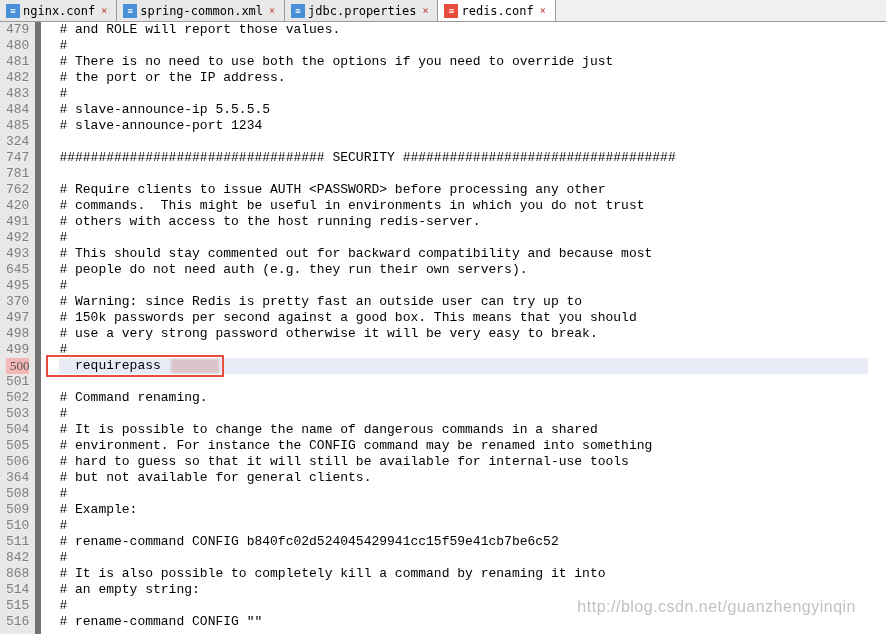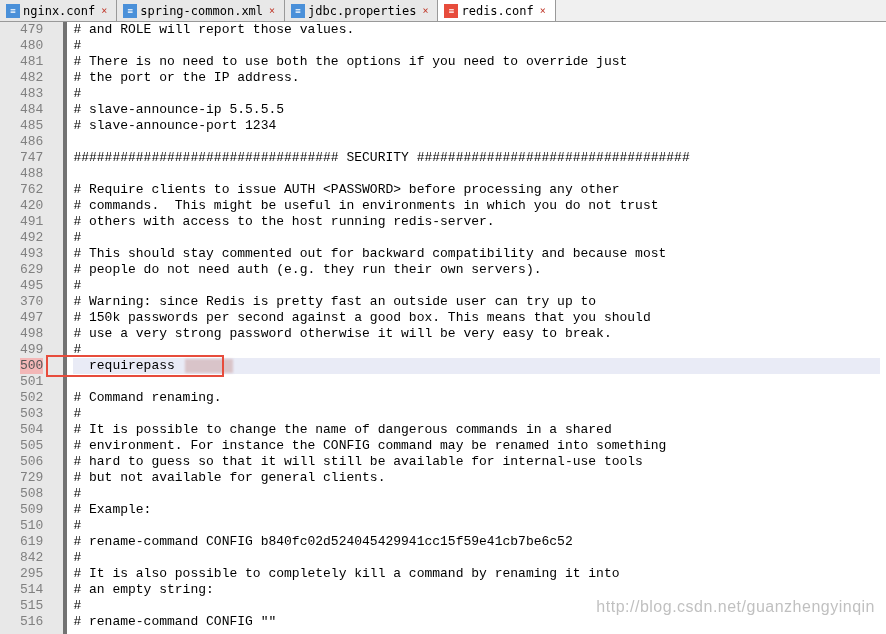--- a/index.html
+++ b/index.html
@@ -53,30 +53,30 @@
     }
     .editor {
       display: flex;
       height: calc(100% - 22px);
       font-family: "Courier New", monospace;
     }
     .gutter {
       background: #e8e8e8;
       color: #808080;
       text-align: right;
-      padding: 0 20px;
+      padding: 0 6px;
       user-select: none;
       font-size: 13px;
       line-height: 16px;
-      border-right: 4px solid #737373;
+      border-right: 6px solid #737373;
       min-width: 36px;
     }
     .code {
       flex: 1;
-      padding: 0 6px;
+      padding: 0 18px;
       font-size: 13px;
       line-height: 16px;
       white-space: pre;
       position: relative;
     }
     .line {
       height: 16px;
       position: relative;
     }
     .highlight-line {
@@ -98,29 +98,29 @@
       width: 48px;
       height: 14px;
       background: #d9c4c9;
       vertical-align: middle;
       filter: blur(1px);
       margin-left: 2px;
     }
     .watermark {
       position: absolute;
       bottom: 18px;
-      right: 11px;
+      right: 30px;
       color: rgba(140,140,140,0.55);
       font-family: Arial, sans-serif;
       font-size: 16px;
       letter-spacing: 0.5px;
       pointer-events: none;
     }
     .gutter-line { height: 16px; }
-    .gutter-line.highlight-gutter { background: #f3b7b7; color: #555; }
+    .gutter-line.highlight-gutter { background: #f3b7b7; color: #555; font-family: Liberation Serif, serif; }
   </style>
 </head>
 <body>
 
 <div class="tabs">
     <div class="tab">
       <span class="tab-icon blue">≡</span>
       <span>nginx.conf</span>
       <span class="tab-close">×</span>
     </div>
@@ -143,48 +143,48 @@
 
 <div class="editor">
   <div class="gutter">
       <div class="gutter-line">479</div>
       <div class="gutter-line">480</div>
       <div class="gutter-line">481</div>
       <div class="gutter-line">482</div>
       <div class="gutter-line">483</div>
       <div class="gutter-line">484</div>
       <div class="gutter-line">485</div>
-      <div class="gutter-line">486</div>
+      <div class="gutter-line">324</div>
       <div class="gutter-line">747</div>
-      <div class="gutter-line">488</div>
+      <div class="gutter-line">781</div>
       <div class="gutter-line">762</div>
       <div class="gutter-line">420</div>
       <div class="gutter-line">491</div>
       <div class="gutter-line">492</div>
       <div class="gutter-line">493</div>
-      <div class="gutter-line">629</div>
+      <div class="gutter-line">645</div>
       <div class="gutter-line">495</div>
       <div class="gutter-line">370</div>
       <div class="gutter-line">497</div>
       <div class="gutter-line">498</div>
       <div class="gutter-line">499</div>
       <div class="gutter-line highlight-gutter">500</div>
       <div class="gutter-line">501</div>
       <div class="gutter-line">502</div>
       <div class="gutter-line">503</div>
       <div class="gutter-line">504</div>
       <div class="gutter-line">505</div>
       <div class="gutter-line">506</div>
-      <div class="gutter-line">729</div>
+      <div class="gutter-line">364</div>
       <div class="gutter-line">508</div>
       <div class="gutter-line">509</div>
       <div class="gutter-line">510</div>
-      <div class="gutter-line">619</div>
+      <div class="gutter-line">511</div>
       <div class="gutter-line">842</div>
-      <div class="gutter-line">295</div>
+      <div class="gutter-line">868</div>
       <div class="gutter-line">514</div>
       <div class="gutter-line">515</div>
       <div class="gutter-line">516</div>
     </div>
   <div class="code"><div class="line"># and ROLE will report those values.</div><div class="line">#</div><div class="line"># There is no need to use both the options if you need to override just</div><div class="line"># the port or the IP address.</div><div class="line">#</div><div class="line"># slave-announce-ip 5.5.5.5</div><div class="line"># slave-announce-port 1234</div><div class="line"></div><div class="line">################################## SECURITY ###################################</div><div class="line"></div><div class="line"># Require clients to issue AUTH &lt;PASSWORD&gt; before processing any other</div><div class="line"># commands.  This might be useful in environments in which you do not trust</div><div class="line"># others with access to the host running redis-server.</div><div class="line">#</div><div class="line"># This should stay commented out for backward compatibility and because most</div><div class="line"># people do not need auth (e.g. they run their own servers).</div><div class="line">#</div><div class="line"># Warning: since Redis is pretty fast an outside user can try up to</div><div class="line"># 150k passwords per second against a good box. This means that you should</div><div class="line"># use a very strong password otherwise it will be very easy to break.</div><div class="line">#</div><div class="line"><div class="highlight-line"></div><span>  requirepass </span><span class="blur-box"></span></div><div class="line"></div><div class="line"># Command renaming.</div><div class="line">#</div><div class="line"># It is possible to change the name of dangerous commands in a shared</div><div class="line"># environment. For instance the CONFIG command may be renamed into something</div><div class="line"># hard to guess so that it will still be available for internal-use tools</div><div class="line"># but not available for general clients.</div><div class="line">#</div><div class="line"># Example:</div><div class="line">#</div><div class="line"># rename-command CONFIG b840fc02d524045429941cc15f59e41cb7be6c52</div><div class="line">#</div><div class="line"># It is also possible to completely kill a command by renaming it into</div><div class="line"># an empty string:</div><div class="line">#</div><div class="line"># rename-command CONFIG ""</div></div>
 </div>
 
 <div class="red-box" style="top: 355px; left: 46px; width: 178px; height: 22px;"></div>
 <div class="watermark">http://blog.csdn.net/guanzhengyinqin</div>
 

